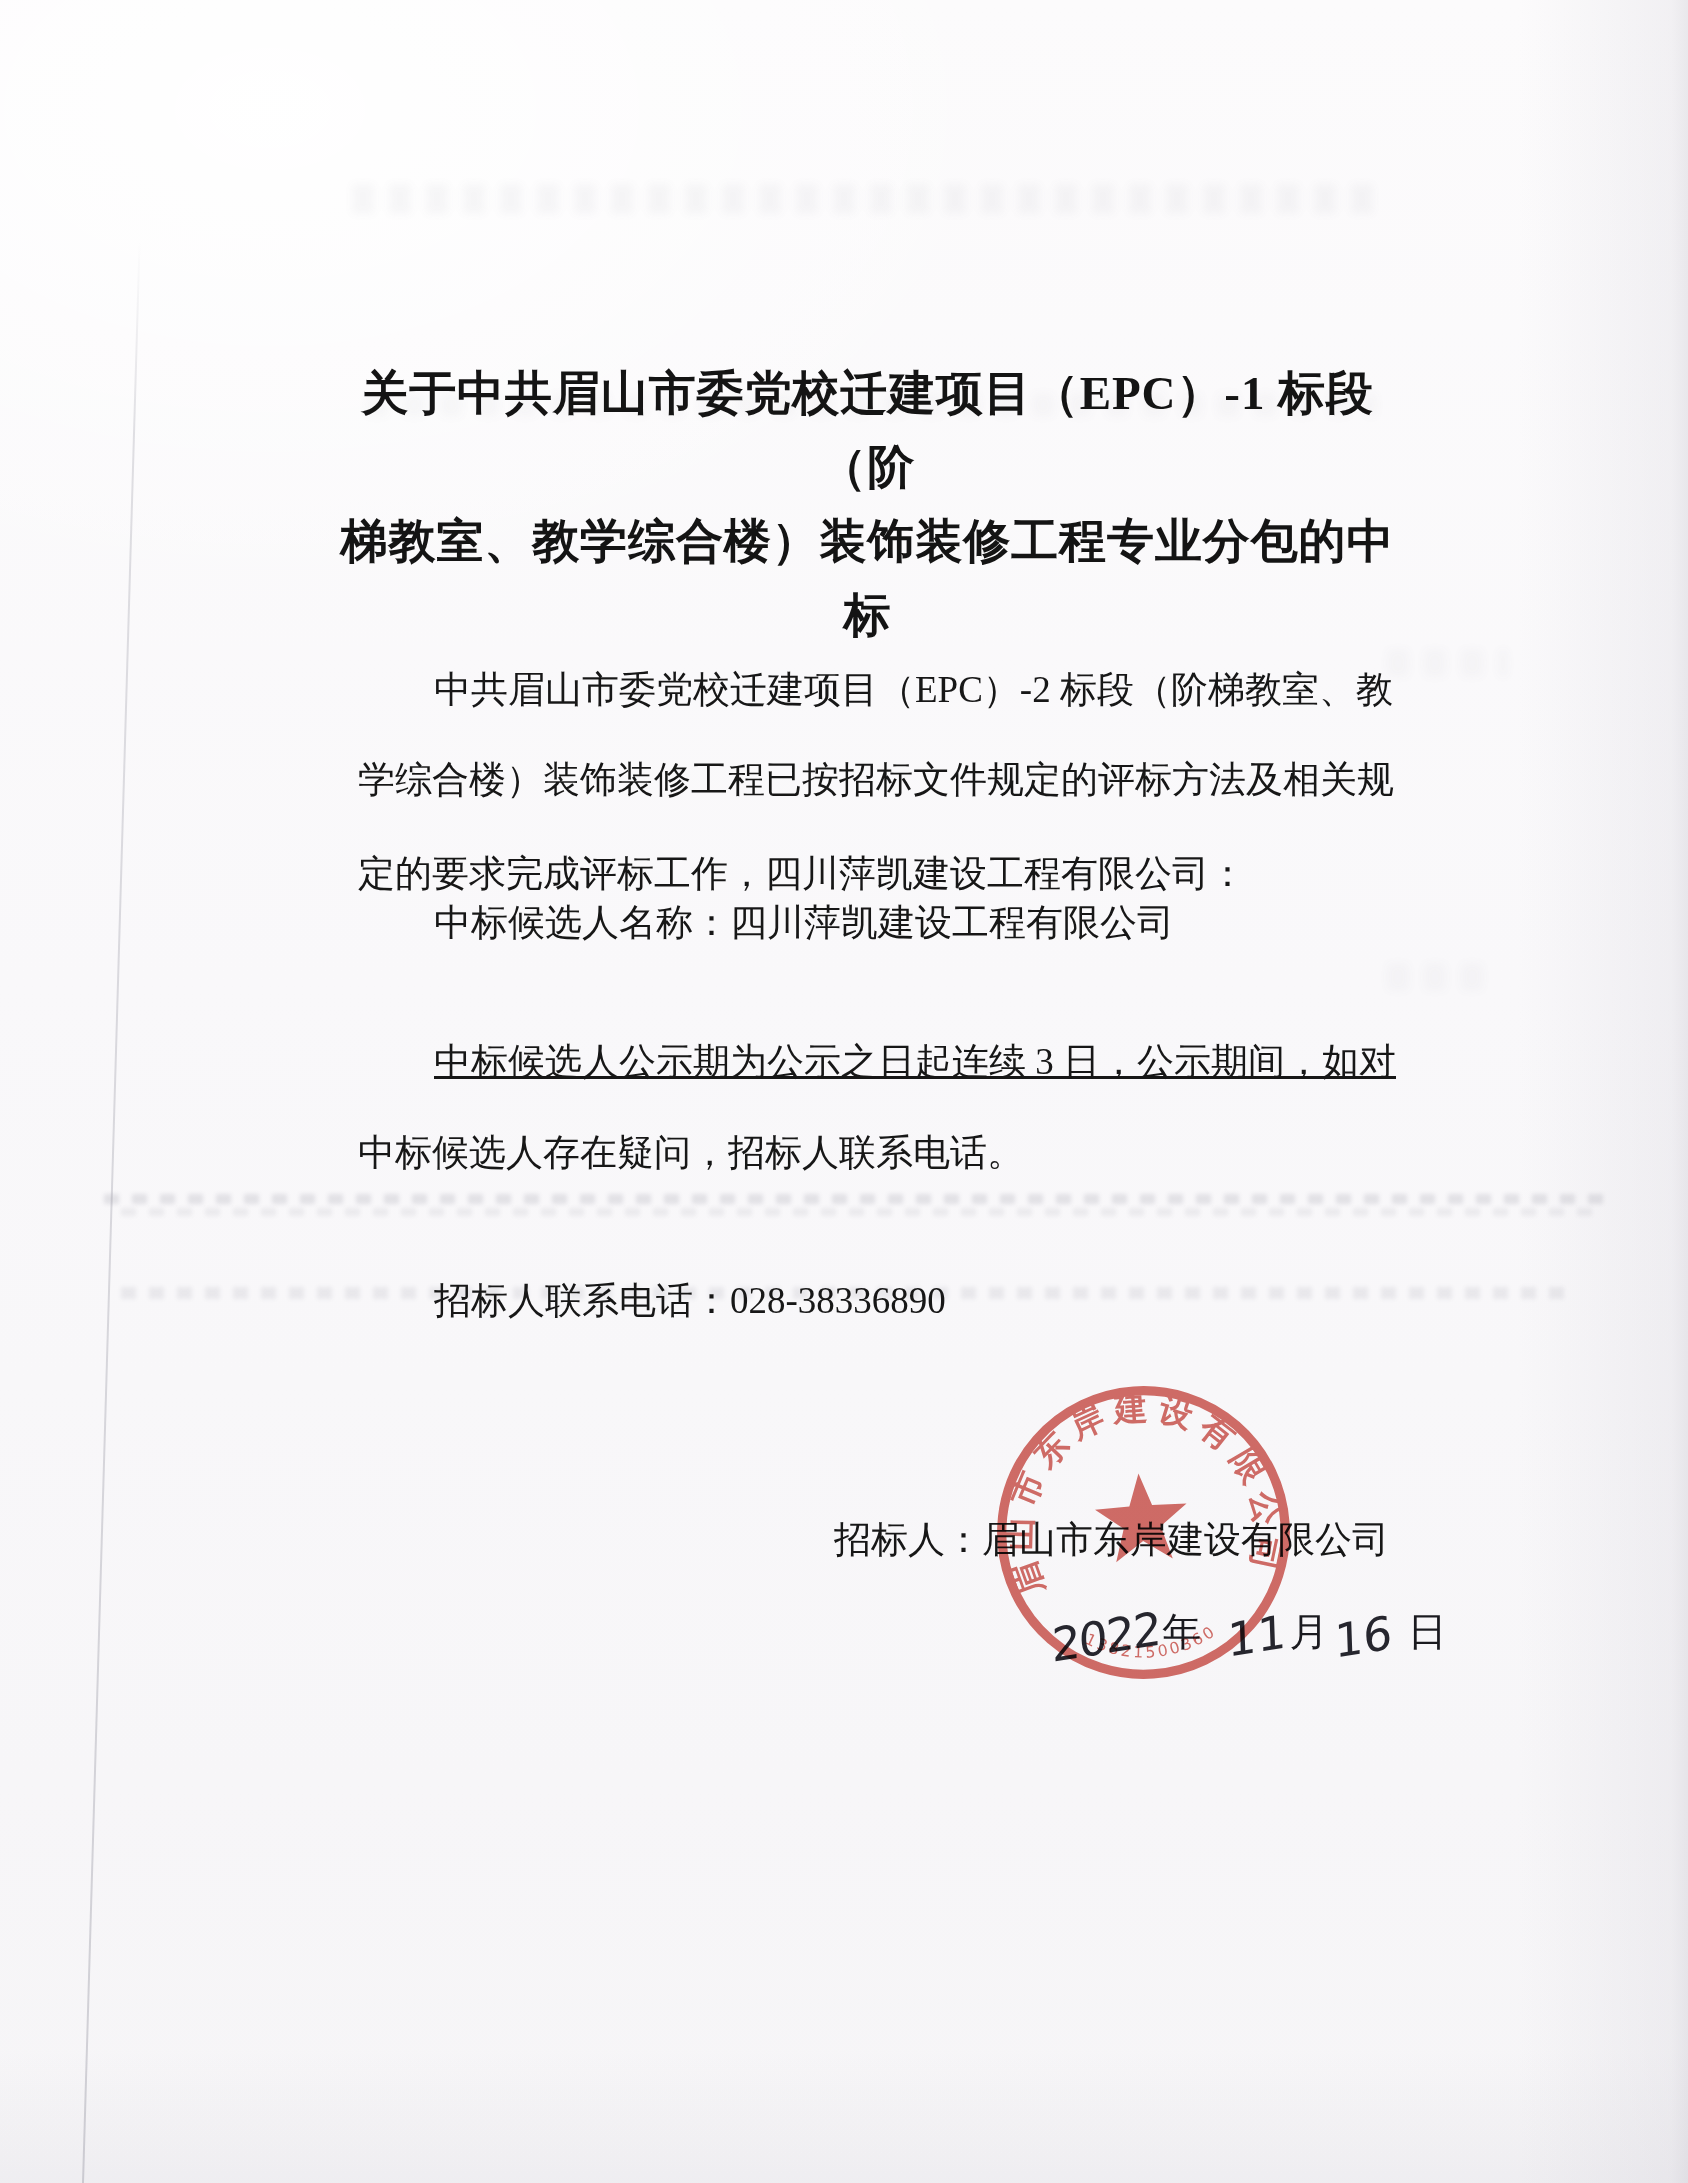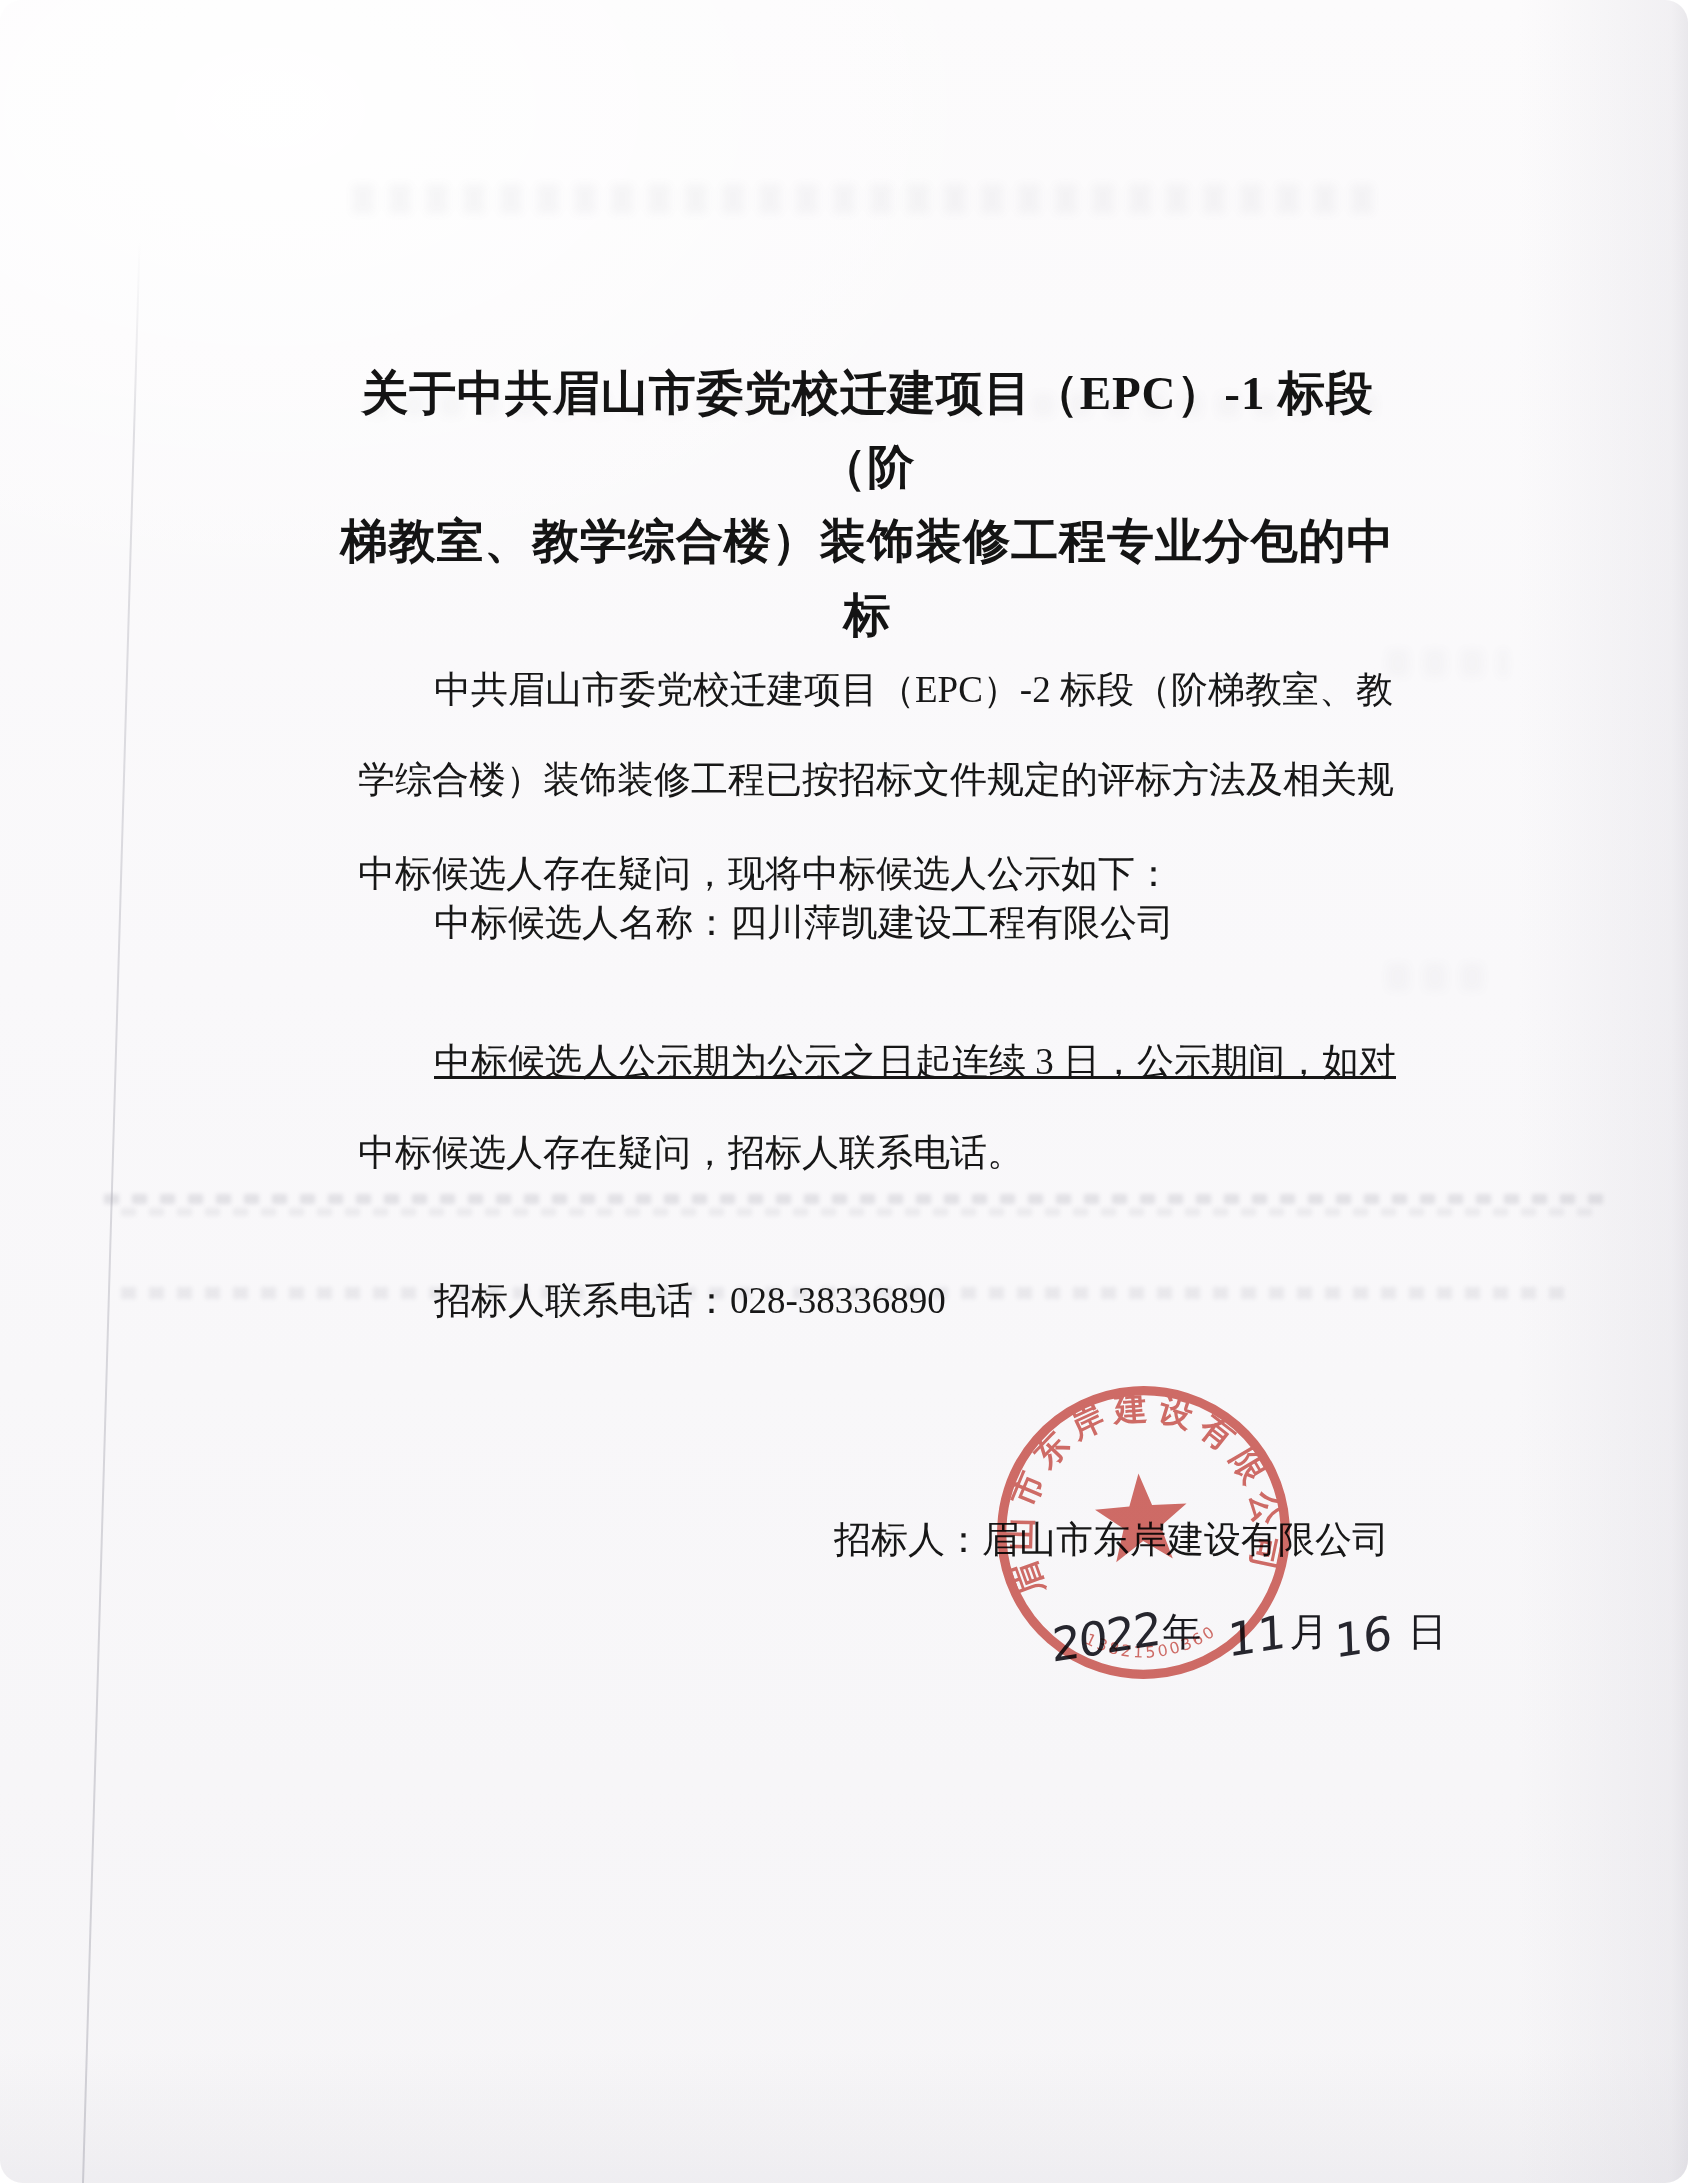--- a/index.html
+++ b/index.html
@@ -14,21 +14,20 @@
     position: absolute;
     left: 0; top: 0;
     width: 1688px;
     height: 2183px;
     overflow: hidden;
     background:
       radial-gradient(1299px 835px at 16% 5%, rgba(255,255,255,0.95) 0%, rgba(255,255,255,0) 60%),
       linear-gradient(90deg, rgba(236,234,238,0) 90%, rgba(210,208,216,0.25) 99%, rgba(190,188,198,0.30) 100%),
       linear-gradient(180deg, rgba(236,234,238,0) 94%, rgba(205,203,212,0.18) 100%),
       linear-gradient(180deg, #fcfbfc 0%, #f9f8fa 45%, #f6f5f7 100%);
-    border-radius: 23px;
   }
 
   
   .abs { position: absolute; white-space: pre; }
   .title-block {
     position: absolute;
     left: 334px;
     top: 356px;
     width: 1067px;
     text-align: center;
@@ -149,21 +148,21 @@
   <div class="crease crease-2"></div>
   <div class="paper-edge"></div>
 
   <div class="title-block">
     <div>关于中共眉山市委党校迁建项目（EPC）-1 标段（阶</div>
     <div>梯教室、教学综合楼）装饰装修工程专业分包的中标</div>
   </div>
 
   <div class="abs body-line" style="left:434px; top:669px;">中共眉山市委党校迁建项目（EPC）-2 标段（阶梯教室、教</div>
   <div class="abs body-line" style="left:358px; top:759px;">学综合楼）装饰装修工程已按招标文件规定的评标方法及相关规</div>
-  <div class="abs body-line" style="left:358px; top:853px;">中标候选人存在疑问，现将中标候选人公示如下：</div>
+  <div class="abs body-line" style="left:358px; top:853px;">定的要求完成评标工作，四川萍凯建设工程有限公司：</div>
   <div class="abs body-line" style="left:434px; top:902px;">中标候选人名称：四川萍凯建设工程有限公司</div>
   <div class="abs body-line" style="left:434px; top:1041px;text-decoration:underline;">中标候选人公示期为公示之日起连续 3 日，公示期间，如对</div>
   <div class="abs body-line" style="left:358px; top:1132px;">中标候选人存在疑问，招标人联系电话。</div>
   <div class="abs body-line" style="left:434px; top:1280px;">招标人联系电话：028-38336890</div>
 
   <div class="abs sig-line" style="left:813px; top:1515px;margin-left:21px;">招标人：眉山市东岸建设有限公司</div>
 
   <div class="date-row">
     <span class="handwritten hw-year">2022</span>
     <span class="date-unit">年</span>

